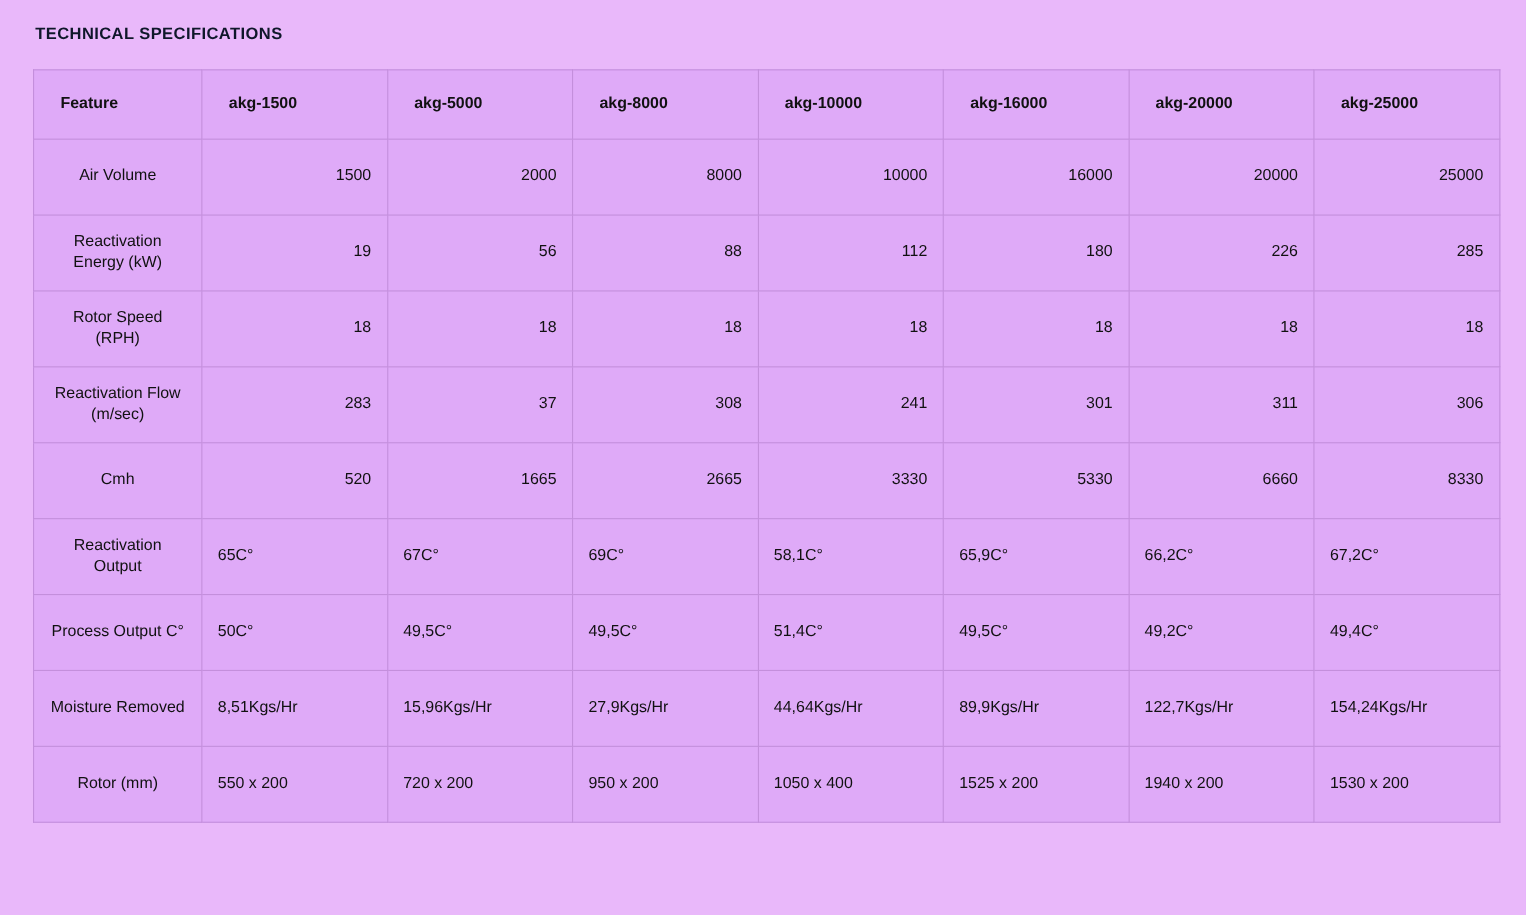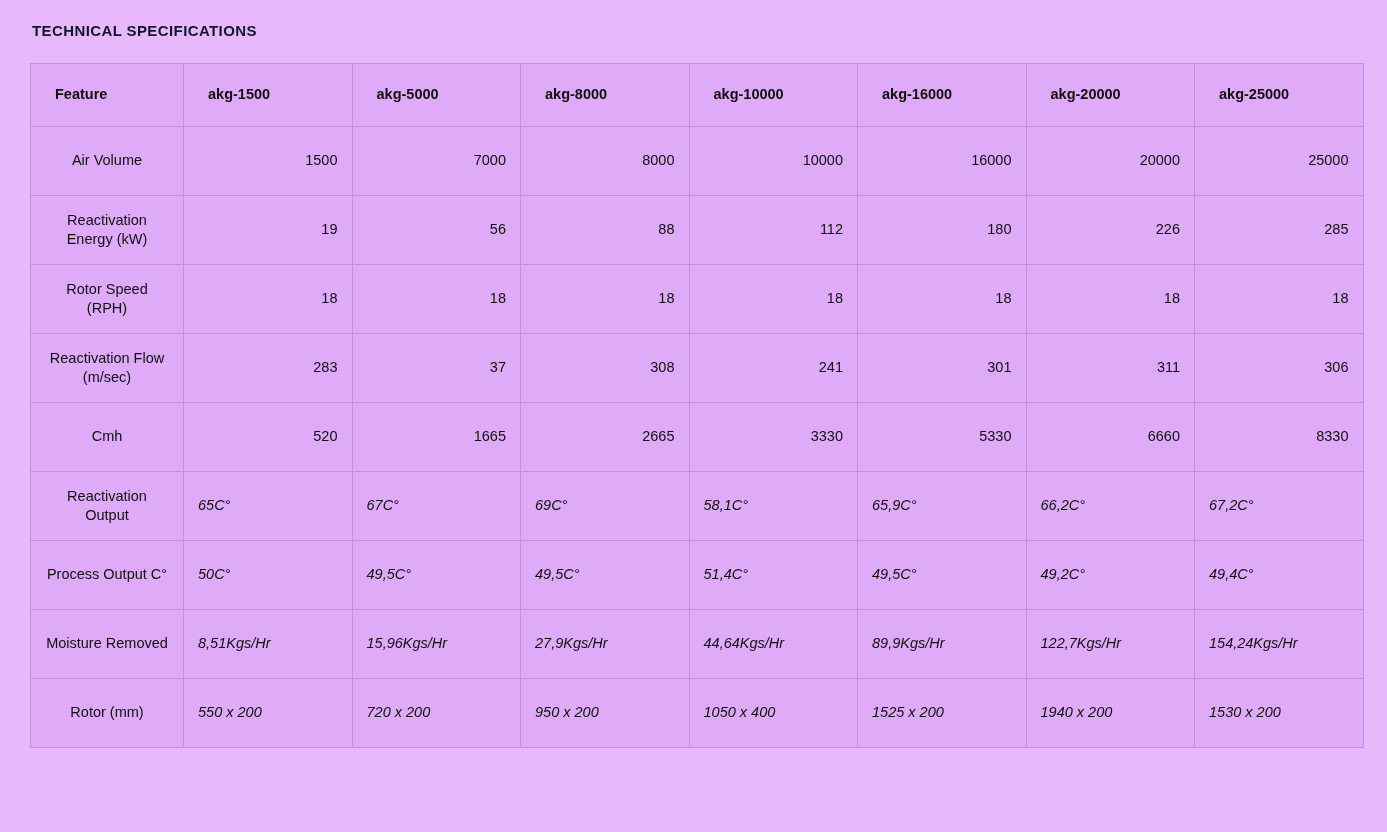--- a/index.html
+++ b/index.html
@@ -58,21 +58,20 @@
   }
   table.spec-table tbody td {
     height: 68px;
   }
   td.num {
     text-align: right;
     margin-top: 47px;
   }
   td.txt {
     text-align: left;
-    font-style: italic;
   }
 </style>
 </head>
 <body>
 
 <div class="page">
   <div class="spec-title">TECHNICAL SPECIFICATIONS</div>
   <table class="spec-table">
     <colgroup>
       <col class="feature-col">
@@ -93,21 +92,21 @@
           <th>akg-10000</th>
           <th>akg-16000</th>
           <th>akg-20000</th>
           <th>akg-25000</th>
         </tr>
     </thead>
     <tbody>
         <tr>
           <th class="row-head">Air Volume</th>
           <td class="num">1500</td>
-          <td class="num">7000</td>
+          <td class="num">2000</td>
           <td class="num">8000</td>
           <td class="num">10000</td>
           <td class="num">16000</td>
           <td class="num">20000</td>
           <td class="num">25000</td>
         </tr>
         <tr>
           <th class="row-head">Reactivation Energy (kW)</th>
           <td class="num">19</td>
           <td class="num">56</td>

